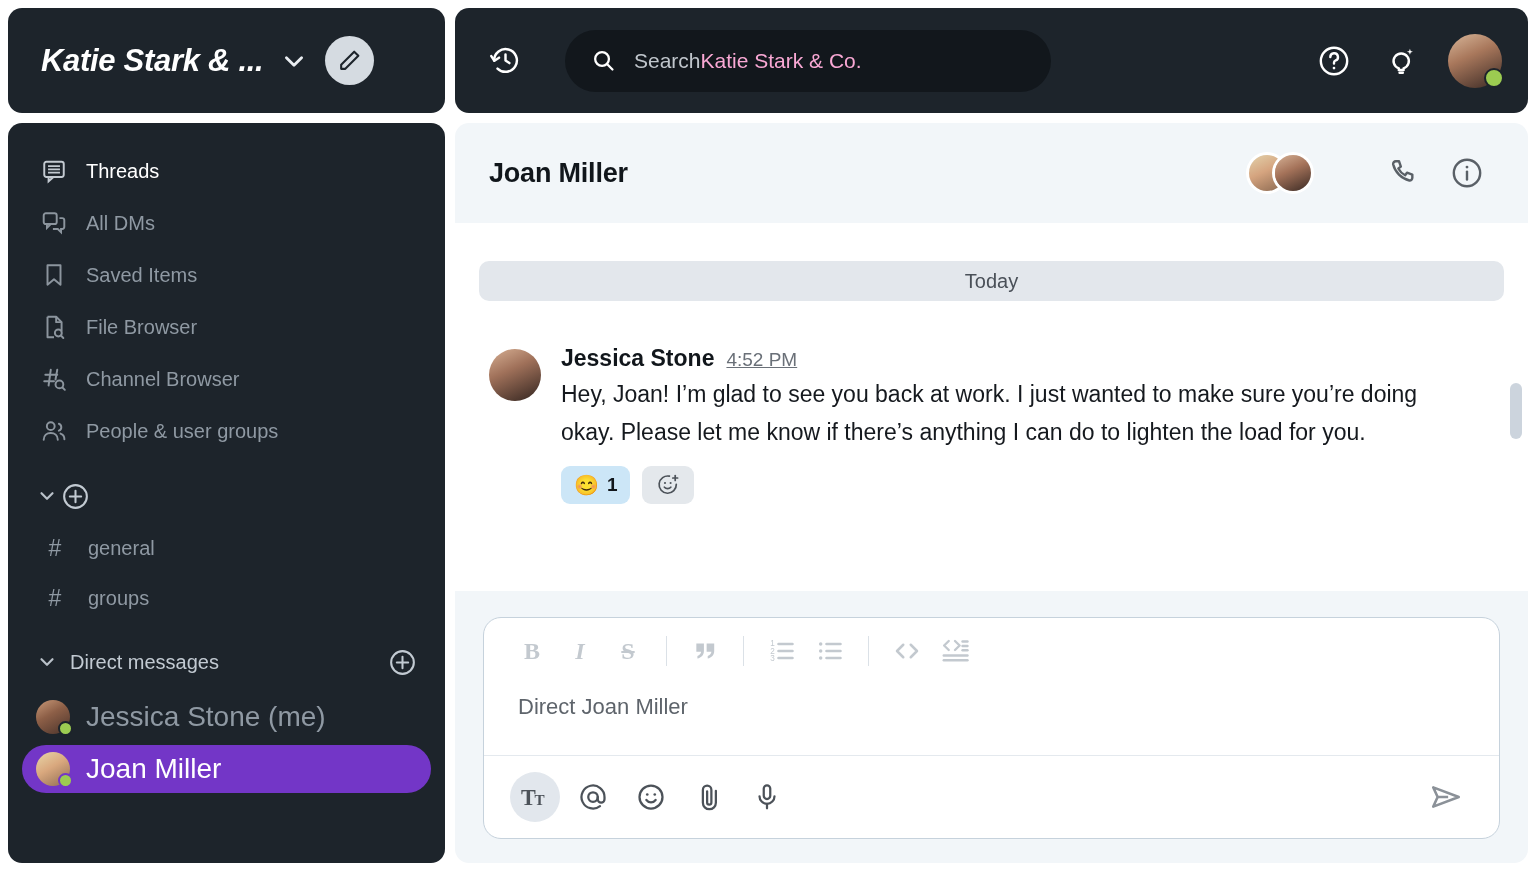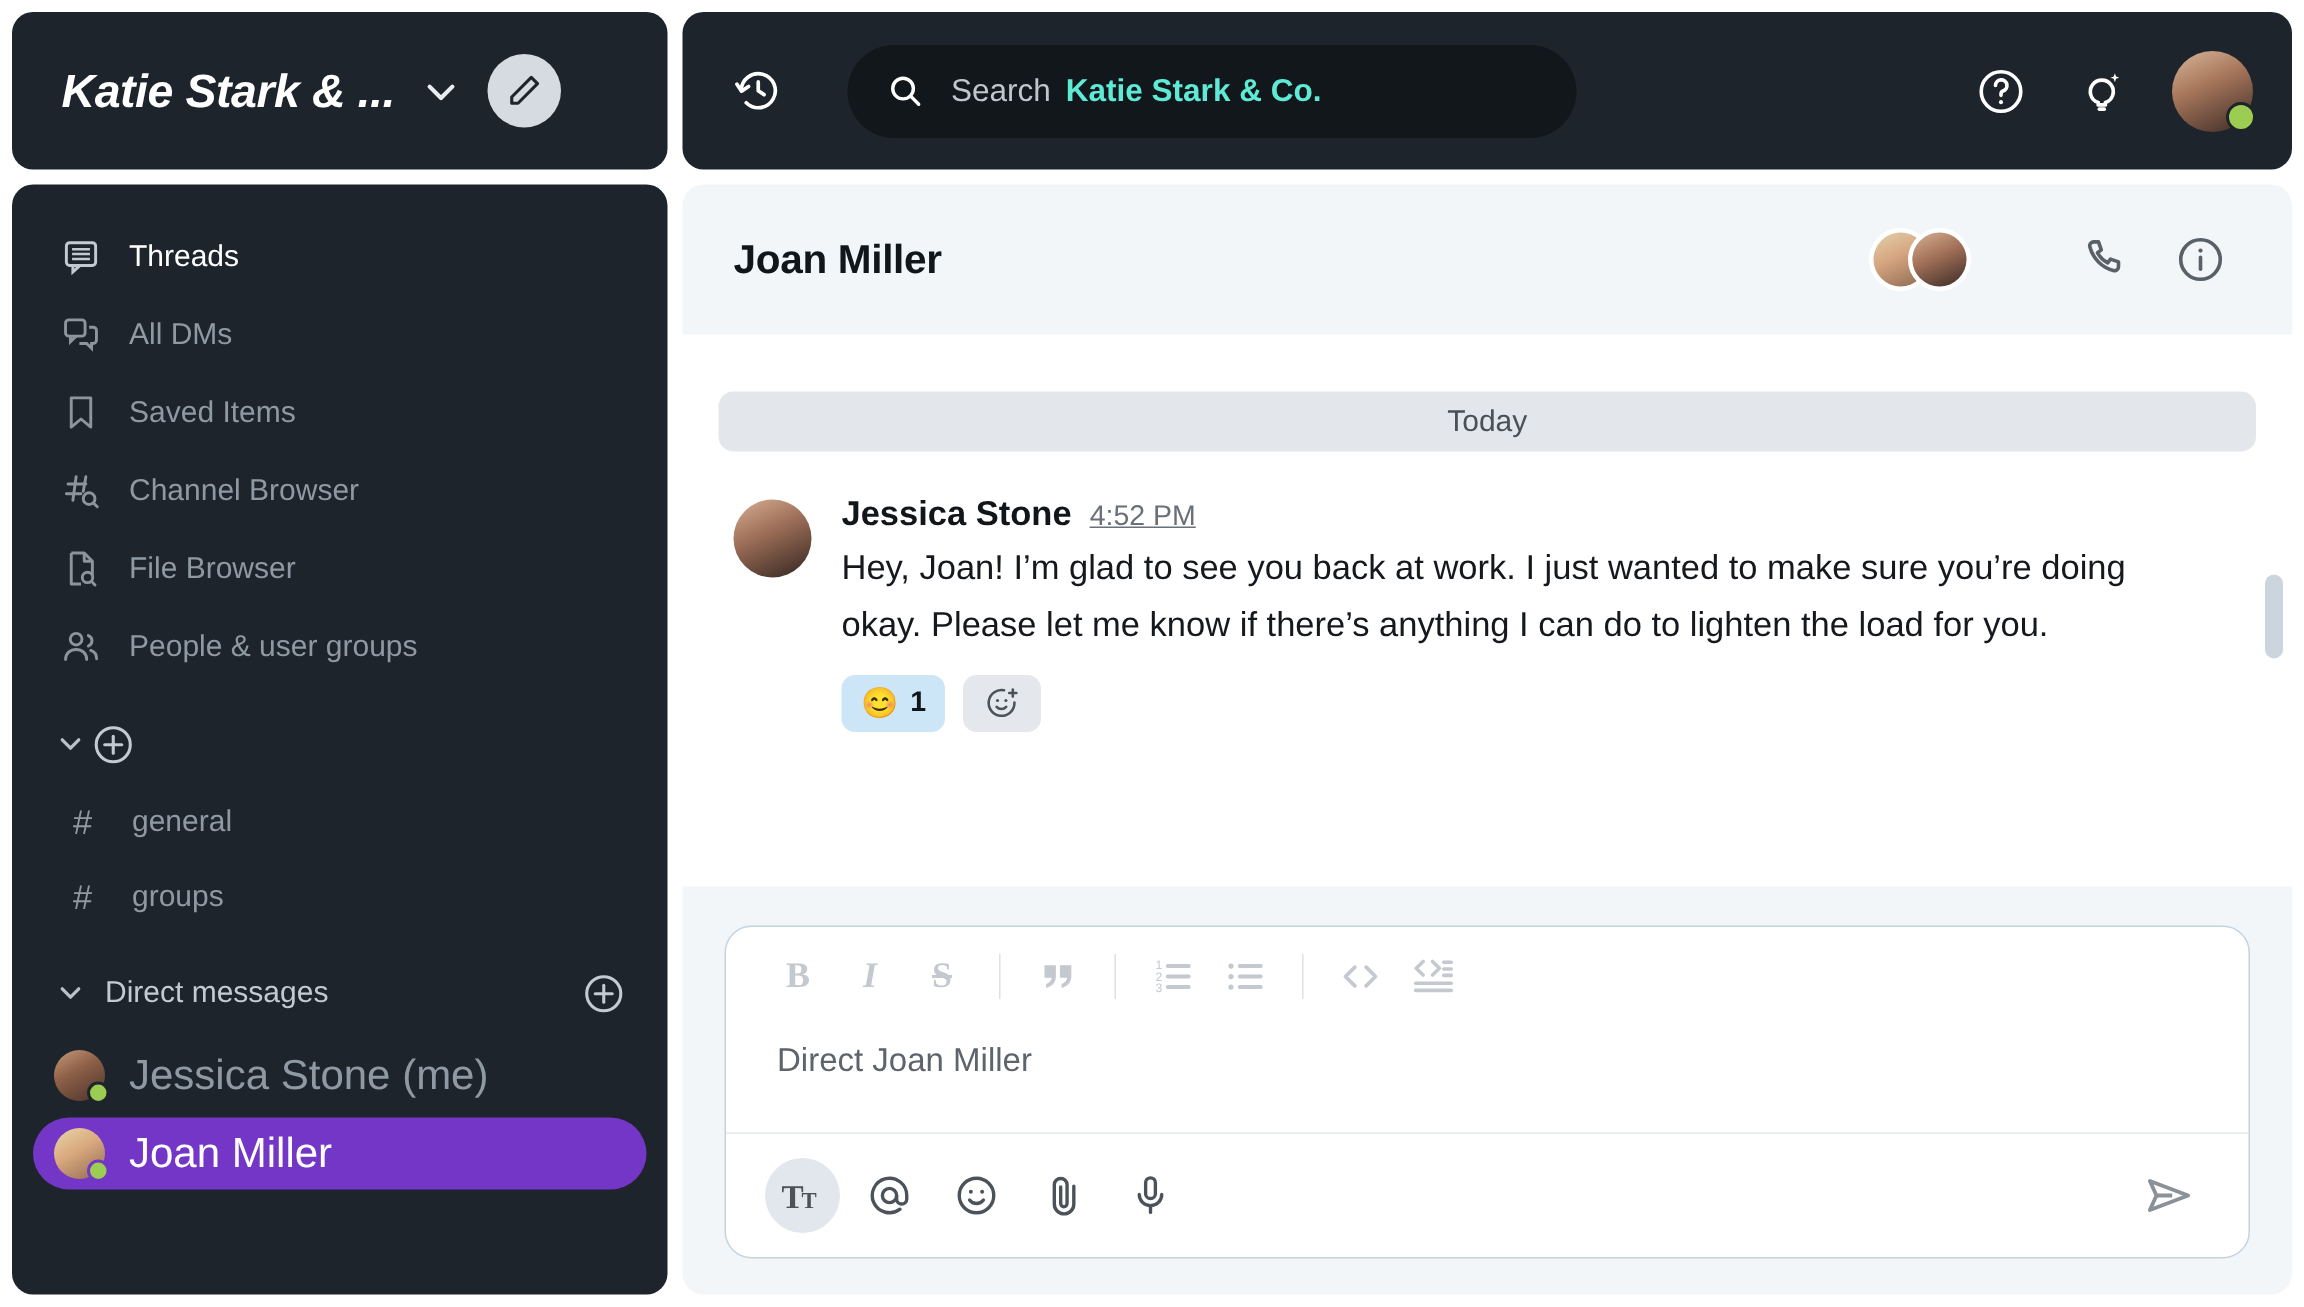--- a/index.html
+++ b/index.html
@@ -212,21 +212,21 @@
     border-radius: 31px;
     display: flex;
     align-items: center;
     padding: 0 26px;
     gap: 18px;
     margin-left: 20px;
     cursor: text;
   }
   .search-pill .s-ico { color: #ffffff; display: flex; flex: 0 0 auto; }
   .search-text { font-size: 21px; color: #c0c6cc; white-space: nowrap; }
-  .search-text b { color: #5eead4; font-weight: bold; margin-left: 10px; }
+  .search-text b { color: #f9a8d4; font-weight: normal; margin-left: 0; }
   .topbar-spacer { flex: 1 1 auto; }
 
   .conv-header {
     background: #f2f6f9;
     border-radius: 14px 14px 0 0;
     height: 100px;
     flex: 0 0 100px;
     display: flex;
     align-items: center;
     padding: 0 34px 0 34px;
@@ -250,21 +250,21 @@
   }
 
   .msg-area {
     flex: 1 1 auto;
     background: #ffffff;
     position: relative;
     overflow: hidden;
     min-height: 0;
   }
   .day-divider {
-    margin: 28px 24px 0 24px;
+    margin: 28px 24px 16px 24px;
     height: 40px;
     background: #e3e7ec;
     border-radius: 10px;
     display: flex;
     align-items: center;
     justify-content: center;
   }
   .day-divider span { font-size: 20px; color: #4a5058; }
 
   .message {
@@ -448,41 +448,41 @@
         <span class="nav-ico">
           <svg width="26" height="26" viewBox="0 0 24 24" fill="none" stroke="currentColor" stroke-width="1.8" stroke-linejoin="round">
               <path d="M6 3h12v18l-6-5-6 5z"></path>
             </svg>
         </span>
         <span class="nav-label">Saved Items</span>
       </div>
 
       <div class="nav-item">
         <span class="nav-ico">
-          <svg width="26" height="26" viewBox="0 0 24 24" fill="none" stroke="currentColor" stroke-width="1.8" stroke-linecap="round">
-              <path d="M4 8h11M3 14h9"></path>
-              <path d="M9 3.5L7 18M15 3.5l-1.6 9"></path>
-              <circle cx="17" cy="17" r="3.6"></circle>
-              <line x1="19.8" y1="19.8" x2="22" y2="22"></line>
-            </svg>
-        </span>
-        <span class="nav-label">Channel Browser</span>
-      </div>
-
-      <div class="nav-item">
-        <span class="nav-ico">
           <svg width="26" height="26" viewBox="0 0 24 24" fill="none" stroke="currentColor" stroke-width="1.8" stroke-linejoin="round">
               <path d="M6 2.5h8l5 5v8.5"></path>
               <path d="M6 2.5v19h6"></path>
               <path d="M14 2.5v5h5"></path>
               <circle cx="16" cy="17.5" r="3.2"></circle>
               <line x1="18.4" y1="19.9" x2="20.6" y2="22.1" stroke-linecap="round"></line>
             </svg>
         </span>
         <span class="nav-label">File Browser</span>
+      </div>
+
+      <div class="nav-item">
+        <span class="nav-ico">
+          <svg width="26" height="26" viewBox="0 0 24 24" fill="none" stroke="currentColor" stroke-width="1.8" stroke-linecap="round">
+              <path d="M4 8h11M3 14h9"></path>
+              <path d="M9 3.5L7 18M15 3.5l-1.6 9"></path>
+              <circle cx="17" cy="17" r="3.6"></circle>
+              <line x1="19.8" y1="19.8" x2="22" y2="22"></line>
+            </svg>
+        </span>
+        <span class="nav-label">Channel Browser</span>
       </div>
 
       <div class="nav-item">
         <span class="nav-ico">
           <svg width="26" height="26" viewBox="0 0 24 24" fill="none" stroke="currentColor" stroke-width="1.8" stroke-linecap="round">
               <circle cx="9" cy="7.5" r="3.6"></circle>
               <path d="M2.5 20c0-3.8 2.9-6.2 6.5-6.2s6.5 2.4 6.5 6.2"></path>
               <path d="M16.5 5.3a3.4 3.4 0 0 1 0 6.4"></path>
               <path d="M18 14.4c2.2.7 3.6 2.6 3.6 5.2"></path>
             </svg>

